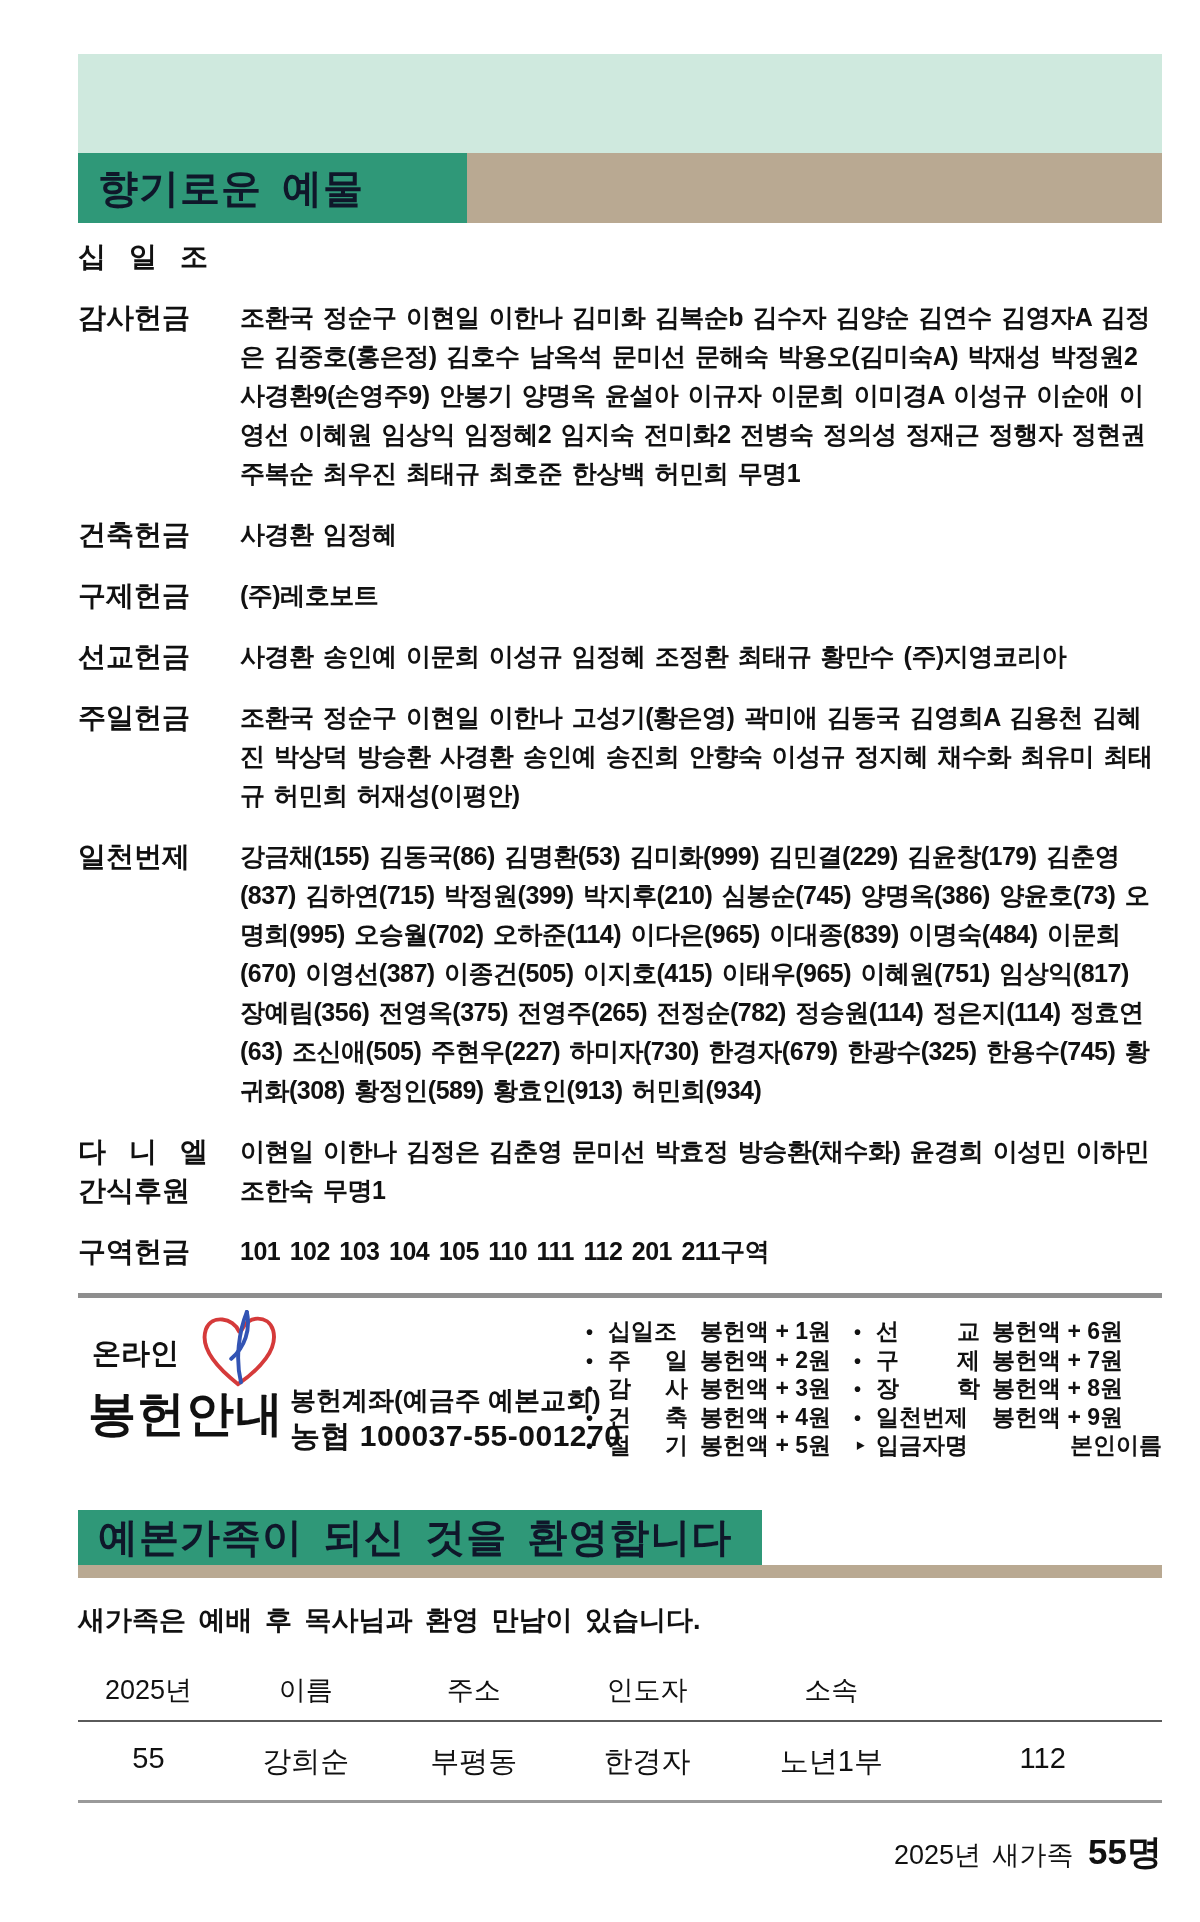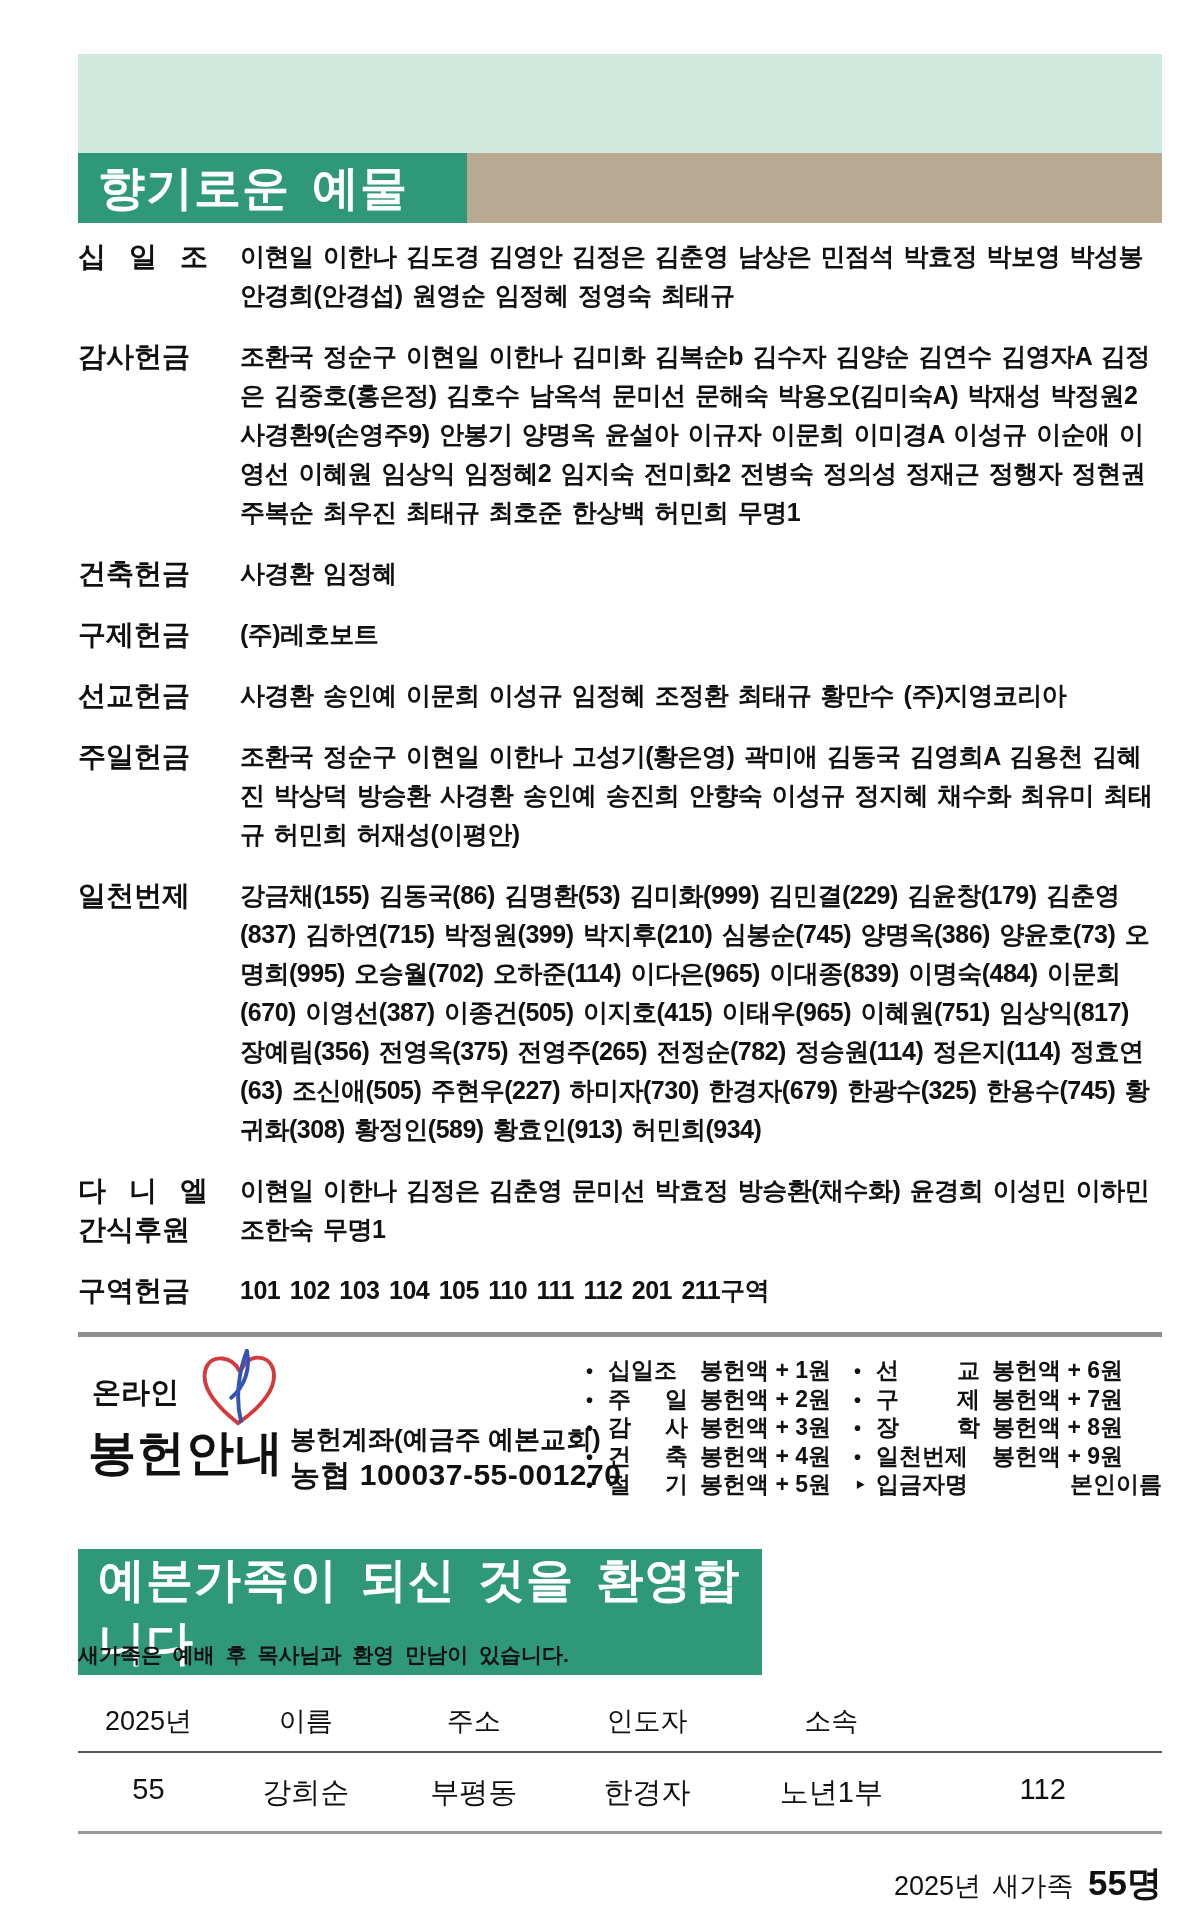--- a/index.html
+++ b/index.html
@@ -12,24 +12,24 @@
     overflow:hidden;
   }
   .content{position:absolute;left:78px;top:0;width:1084px;}
 
   
   .mint-band{margin-top:54px;height:99px;background:#cfe9de;}
 
   
   .hbar{display:flex;height:70px;}
   .hbar .hgreen{
-    background:#2f9878;color:#ffffff;
+    background:#2f9878;color:#0f172a;
     display:flex;align-items:center;
     padding-left:20px;box-sizing:border-box;
-    font-size:47px;font-weight:800;word-spacing:8px;letter-spacing:1px;
+    font-size:40px;font-weight:800;word-spacing:8px;letter-spacing:1px;
   }
   .hbar .htan{flex:1;background:#b9a992;}
   .hbar1 .hgreen{width:389px;}
   .hbar2{height:68px;flex-direction:column;}
   .hbar2 .hgreen{width:684px;}
 
   
   .offerings{margin-top:14px;}
   .orow{display:flex;margin-bottom:22px;}
   .olabel{
@@ -58,21 +58,21 @@
   .rcol1{width:268px;}
   .rcol2{flex:1;}
   .rrow{display:flex;align-items:baseline;font-size:23px;font-weight:700;line-height:27.5px;}
   .rb{width:22px;flex-shrink:0;font-size:20px;}
   .rcol1 .rn{width:80px;flex-shrink:0;text-align:justify;text-align-last:justify;margin-right:12px;}
   .rcol2 .rn{width:104px;flex-shrink:0;text-align:justify;text-align-last:justify;margin-right:12px;}
   .rr{white-space:nowrap;}
   .rrow.last .rr{flex:1;text-align:right;}
 
   
-  .note{margin-top:24px;font-size:21px;font-weight:800;word-spacing:5px;}
+  .note{margin-top:24px;font-size:27px;font-weight:800;word-spacing:5px;}
   .ntable{margin-top:20px;}
   .trow{display:flex;}
   .trow .c0{width:13%;}
   .trow .c1{width:16%;}
   .trow .c2{width:15%;}
   .trow .c3{width:17%;}
   .trow .c4{width:17%;}
   .trow .c5{width:22%;}
   .tcell{text-align:center;}
   .thead .tcell{font-size:27px;font-weight:400;padding:14px 0 12px 0;}
@@ -93,21 +93,20 @@
 
     <div class="hbar hbar1">
       <div class="hgreen">향기로운 예물</div>
       <div class="htan"></div>
     </div>
 
     <div class="offerings">
 
       <div class="orow">
         <div class="olabel">십 일 조</div>
-        <div class="onames">이현일 이한나 김도경 김영안 김정은 김춘영 남상은 민점석 박효정 박보영 박성봉 안경희(안경섭) 원영순 임정혜 정영숙 최태규</div>
       </div>
 
       <div class="orow">
         <div class="olabel">감사헌금</div>
         <div class="onames">조환국 정순구 이현일 이한나 김미화 김복순b 김수자 김양순 김연수 김영자A 김정은 김중호(홍은정) 김호수 남옥석 문미선 문해숙 박용오(김미숙A) 박재성 박정원2 사경환9(손영주9) 안봉기 양명옥 윤설아 이규자 이문희 이미경A 이성규 이순애 이영선 이혜원 임상익 임정혜2 임지숙 전미화2 전병숙 정의성 정재근 정행자 정현권 주복순 최우진 최태규 최호준 한상백 허민희 무명1</div>
       </div>
 
       <div class="orow">
         <div class="olabel">건축헌금</div>
         <div class="onames">사경환 임정혜</div>

